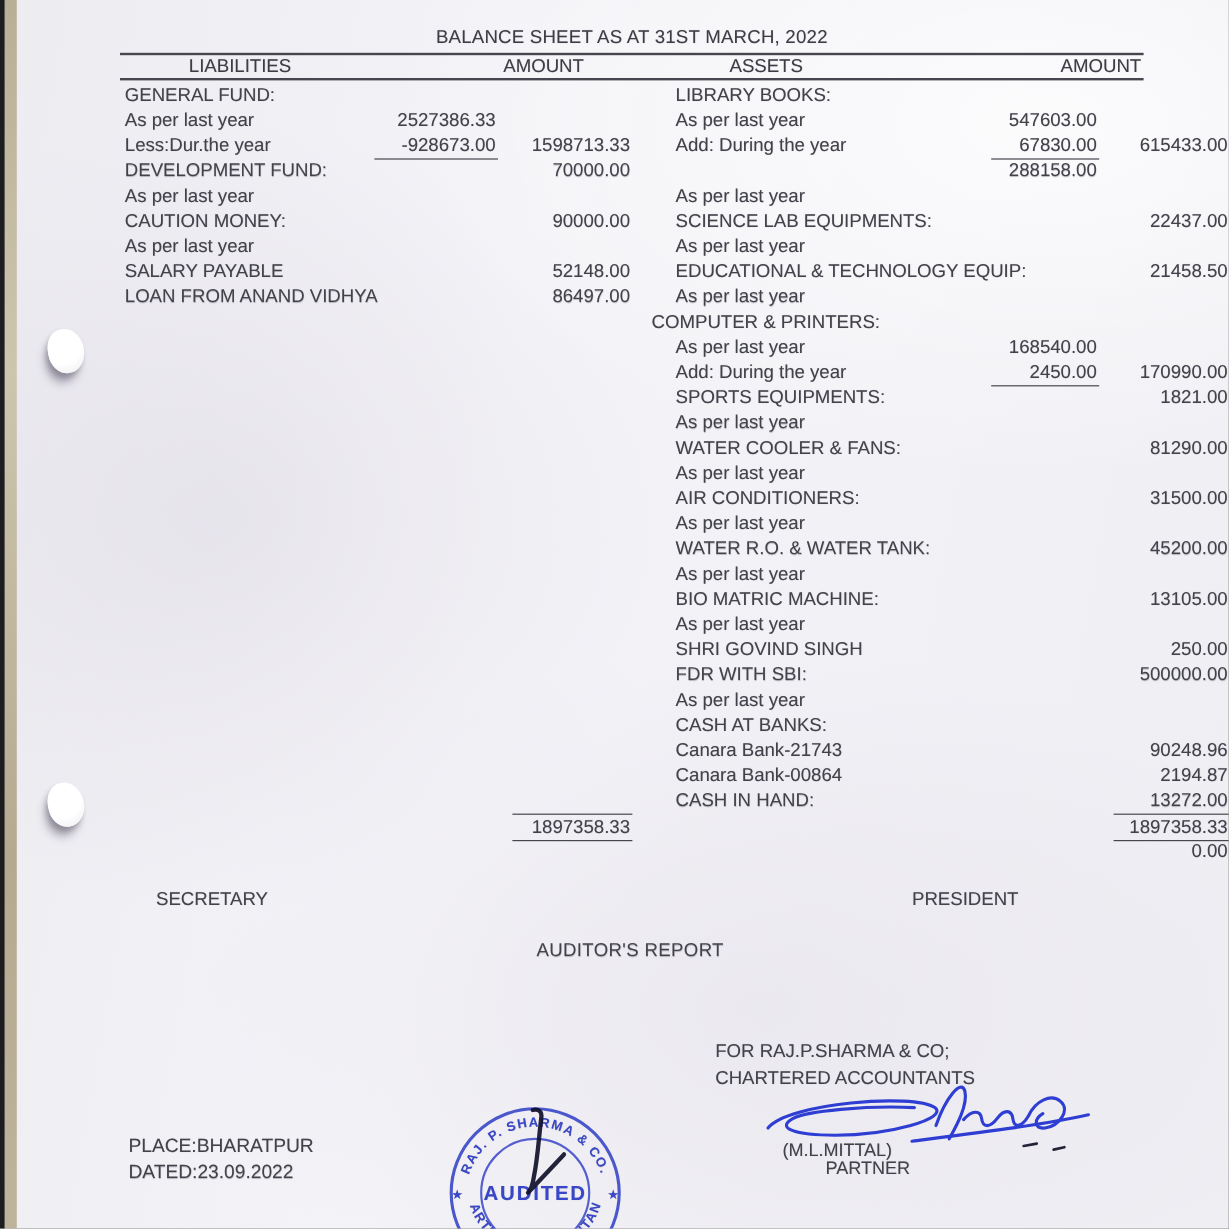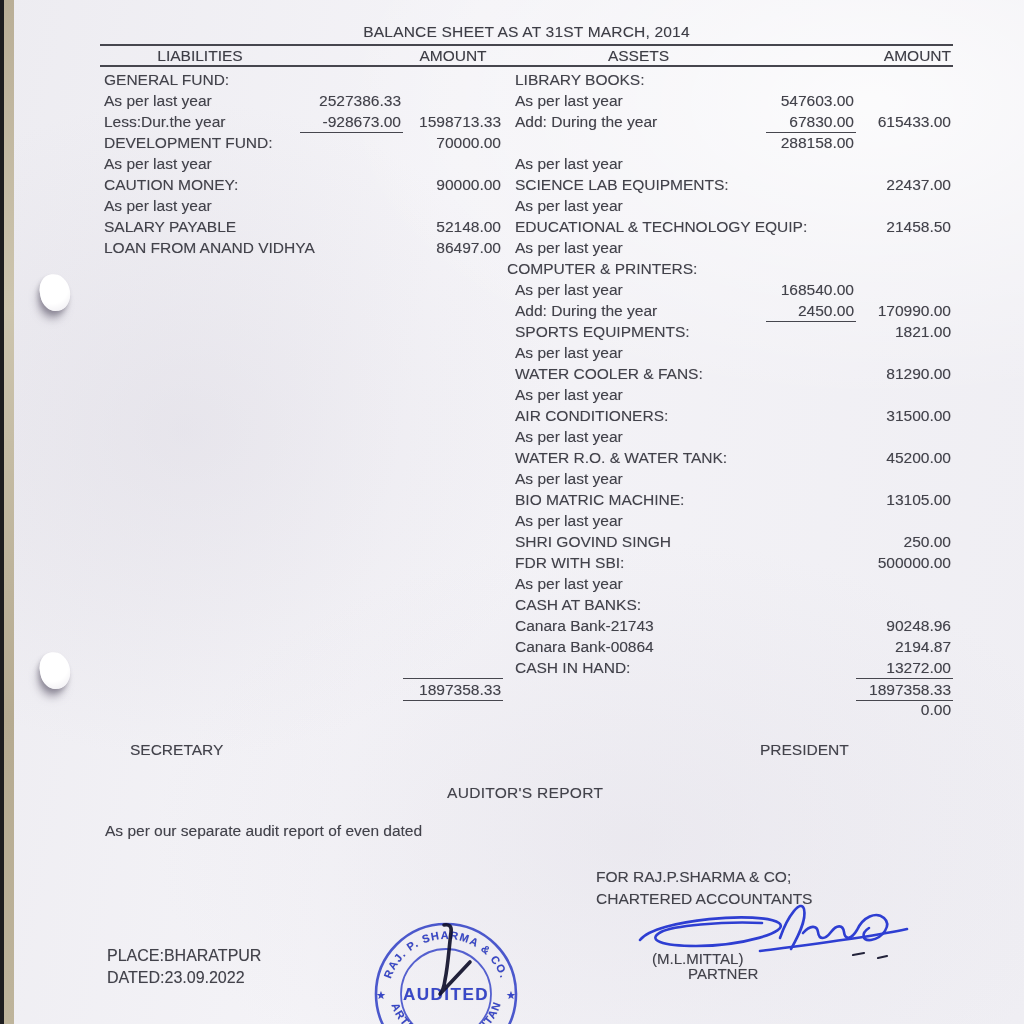--- a/index.html
+++ b/index.html
@@ -36,21 +36,21 @@
   .doc{position:absolute;left:100px;top:22px;width:853px;font-size:15.5px;}
   .bs-title{height:20px;line-height:20px;text-align:center;letter-spacing:0.2px;
     border-bottom:2px solid var(--rule);padding-bottom:2px;color:#3d3d45;}
   .bs-head{display:grid;grid-template-columns:200px 103px 100px 8px 255px 90px 97px;
     height:19px;line-height:19px;border-bottom:2.5px solid var(--rule);color:#3d3d45;}
   .bs-head .h{padding:0 2px;text-align:center;}
   .bs-head .h-amt-l{text-align:center;}
   .bs-head .h-amt-r{text-align:right;}
   .bs-body{padding-top:2px;}
   .trow{display:grid;grid-template-columns:200px 103px 100px 8px 255px 90px 97px;
-    height:21px;line-height:21px;}
+    height:21px;line-height:21px;gap:12px;}
   .c{box-sizing:border-box;white-space:nowrap;overflow:visible;}
   .lab{padding-left:4px;}
   .a{text-align:right;padding-right:2px;}
   .ul{border-bottom:1.7px solid var(--rule);}
   .total-line{border-top:1.8px solid var(--rule);border-bottom:1.8px solid var(--rule);}
 
   
   .f{position:absolute;white-space:nowrap;}
   .f-secretary{left:130px;top:741px;font-size:15.5px;}
   .f-president{left:760px;top:741px;font-size:15.5px;}
@@ -72,21 +72,21 @@
 <body>
 
 <div class="page">
 
   <div class="edge-dark"></div>
   <div class="edge-tan"></div>
   <div class="hole hole-1"></div>
   <div class="hole hole-2"></div>
 
   <div class="doc">
-    <div class="bs-title">BALANCE SHEET AS AT 31ST MARCH, 2014</div>
+    <div class="bs-title">BALANCE SHEET AS AT 31ST MARCH, 2022</div>
 
     <div class="bs-head">
       <div class="h">LIABILITIES</div>
       <div class="h"></div>
       <div class="h h-amt-l">AMOUNT</div>
       <div class="h"></div>
       <div class="h">ASSETS</div>
       <div class="h"></div>
       <div class="h h-amt-r">AMOUNT</div>
     </div>
@@ -369,21 +369,20 @@
         <div class="c lab"></div>
         <div class="c a"></div>
         <div class="c a">0.00</div>
       </div>
       </div>
   </div>
 
   <div class="f f-secretary">SECRETARY</div>
   <div class="f f-president">PRESIDENT</div>
   <div class="f f-audit-title">AUDITOR'S REPORT</div>
-  <div class="f f-audit-note">As per our separate audit report of even dated</div>
 
   <div class="f f-firm">
     <div>FOR  RAJ.P.SHARMA &amp; CO;</div>
     <div>CHARTERED ACCOUNTANTS</div>
   </div>
 
   <svg class="sig-svg" width="310" height="85" viewBox="0 0 310 85">
     <g fill="none" stroke="#2e3ed2" stroke-width="2.6" stroke-linecap="round" stroke-linejoin="round">
       <path d="M 30,52 C 46,31 152,23 169,35 C 181,44 131,58 86,58 C 52,58 36,52 51,44 C 62,38 112,33 152,35"></path>
       <path d="M 170,50 C 178,27 191,11 194,21 C 197,33 186,52 181,61"></path>

